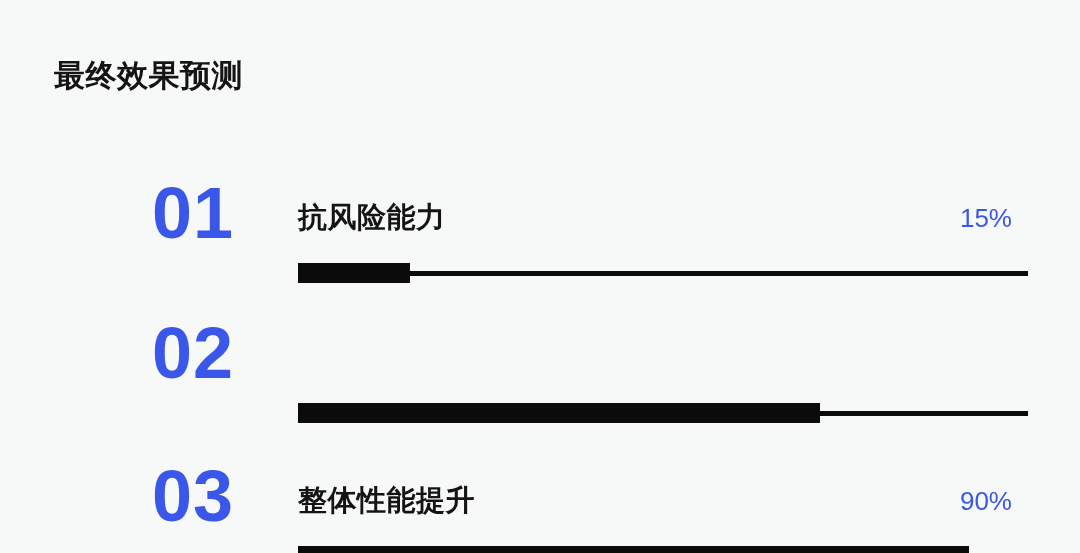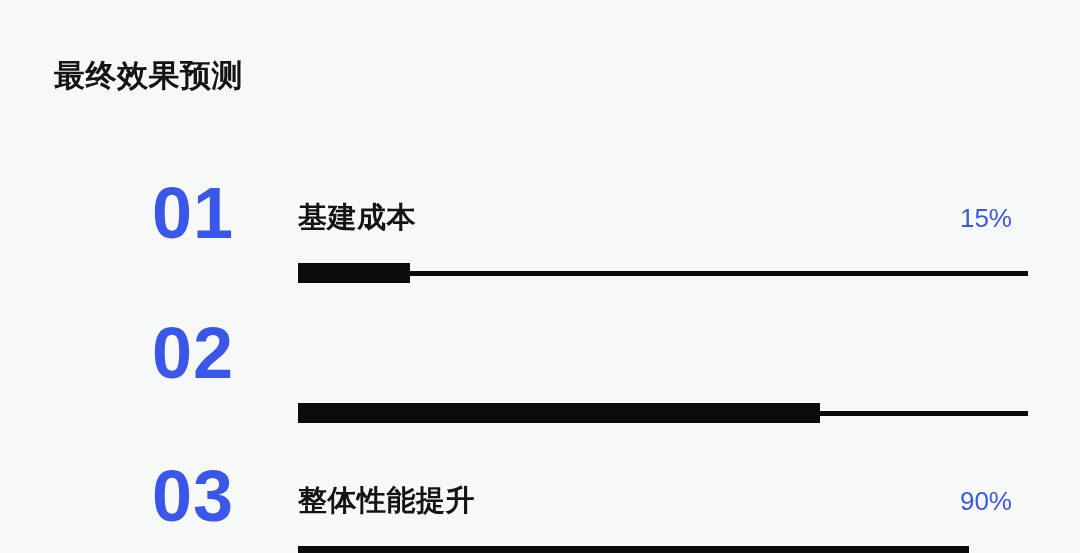--- a/index.html
+++ b/index.html
@@ -102,21 +102,21 @@
 <body>
 
 <div class="page">
 
   <div class="page-title">最终效果预测</div>
 
   <div class="row row-1">
     <div class="row-num">01</div>
     <div class="row-content">
       <div class="row-head">
-        <span class="metric-label">基建成本</span>
+        <span class="metric-label">抗风险能力</span>
         <span class="metric-value">15%</span>
       </div>
       <div class="bar">
         <div class="bar-track"></div>
         <div class="bar-fill" style="width: 15%;"></div>
       </div>
     </div>
   </div>
 
   <div class="row row-2">

